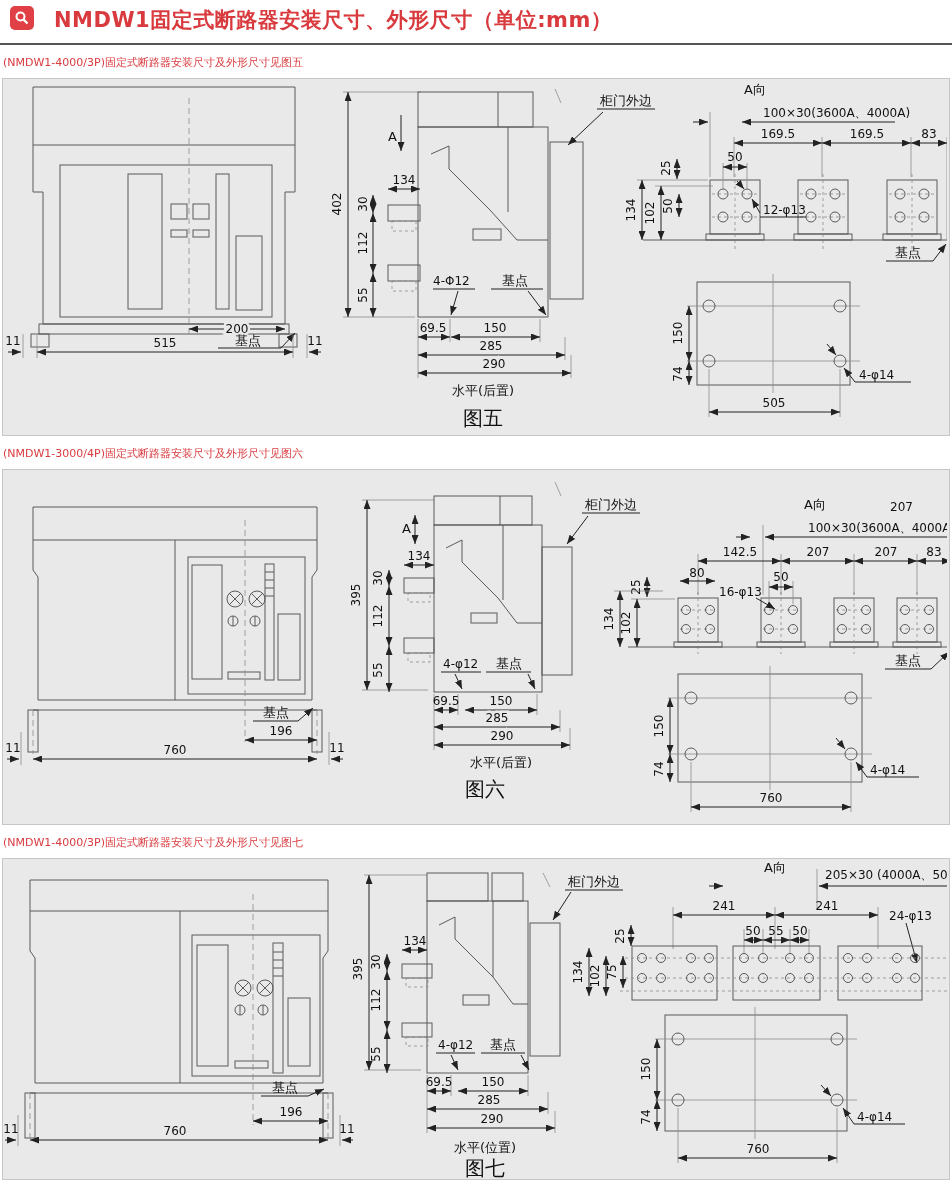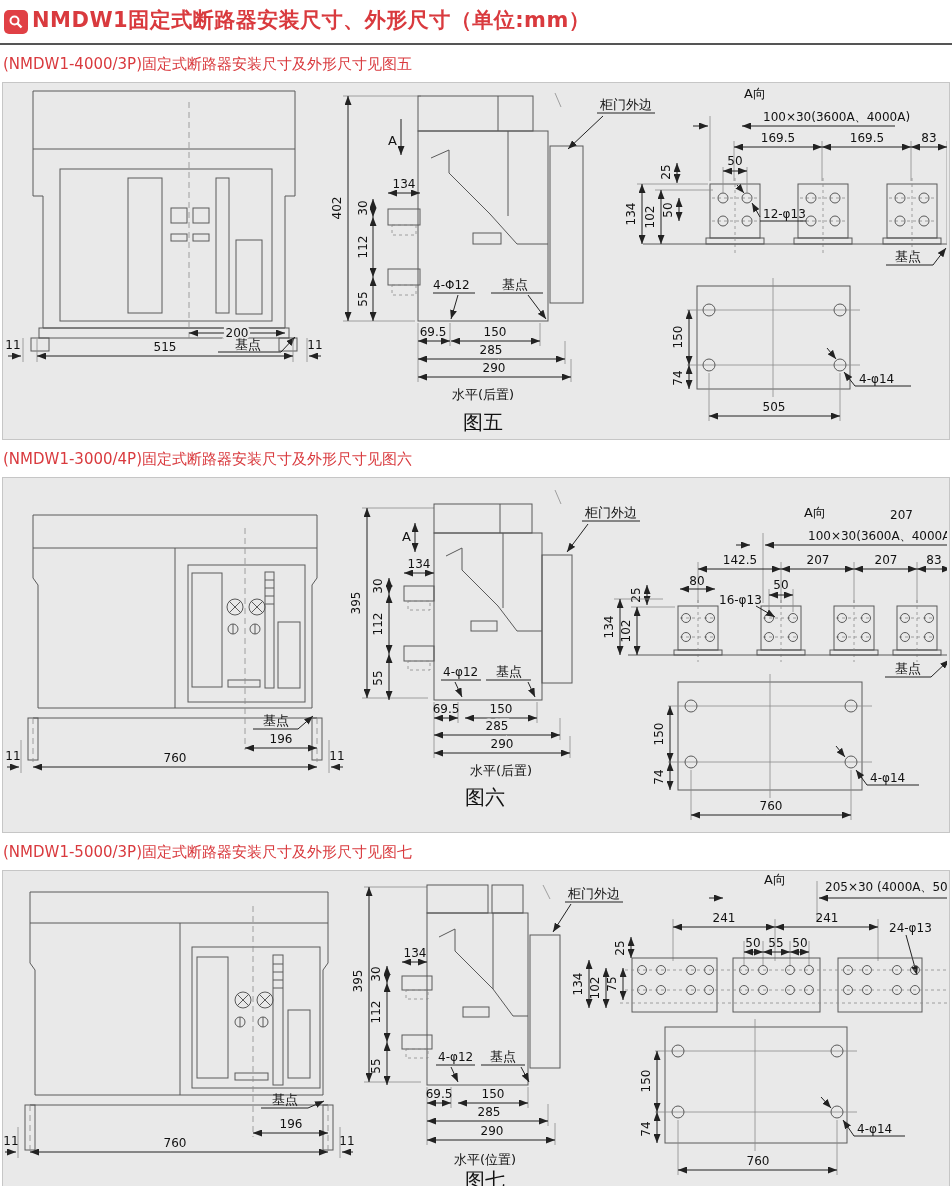--- a/index.html
+++ b/index.html
@@ -1,21 +1,21 @@
 <!DOCTYPE html>
 <html><head>
 <meta charset="utf-8">
 <style>
   html,body{margin:0;padding:0;background:#ffffff;}
   body{width:952px;font-family:"DejaVu Sans","Liberation Sans",sans-serif;}
-  .title-row{display:flex;align-items:flex-end;gap:4px;padding:6px 0 0 4px;}
+  .title-row{display:flex;align-items:flex-start;gap:20px;padding:6px 0 0 10px;}
   .title-icon{width:24px;height:24px;border-radius:5px;background:#e04045;display:inline-flex;align-items:center;justify-content:center;flex:0 0 auto;}
   h1.title{margin:0;font-size:21px;font-weight:bold;color:#d93a3e;letter-spacing:0.5px;}
   .rule{border:none;border-top:2px solid #555;margin:9px 0 0 0;}
-  .subtitle{color:#d93a3e;font-size:15px;margin:10px 0 8px 3px;}
+  .subtitle{color:#d93a3e;font-size:11px;margin:10px 0 8px 3px;}
   .figure-box{margin:0 2px;background:#e9e9e9;border:1px solid #c6c6c6;}
   .figure-box svg{display:block;}
   
   .o{fill:none;stroke:#5a5a5a;stroke-width:1;}
   .t{fill:none;stroke:#8b8b8b;stroke-width:0.8;}
   .dm{fill:none;stroke:#222;stroke-width:1;}
   .dsh{stroke-dasharray:6 4;}
   .dsh2{stroke-dasharray:3 3;}
   svg text{font-family:"DejaVu Sans","Liberation Sans",sans-serif;fill:#111;}
   .d{font-size:12px;}
@@ -440,21 +440,21 @@
     <line class="dm" x1="688" y1="337" x2="848" y2="337" marker-start="url(#m6)" marker-end="url(#m6)"></line>
     <text class="d bg" x="768" y="332" text-anchor="middle">760</text>
     <text class="d" x="867" y="304">4-φ14</text>
     <line class="dm" x1="864" y1="307" x2="916" y2="307"></line>
     <line class="dm" x1="864" y1="307" x2="853" y2="292" marker-end="url(#m6)"></line>
     <line class="dm" x1="833" y1="268" x2="842" y2="279" marker-end="url(#m6)"></line>
   </g>
 </svg>
 </div>
 
-<div class="subtitle">(NMDW1-5000/3P)固定式断路器安装尺寸及外形尺寸见图七</div>
+<div class="subtitle">(NMDW1-4000/3P)固定式断路器安装尺寸及外形尺寸见图七</div>
 <div class="figure-box">
 <svg width="944" height="320" viewBox="0 0 944 320">
   <defs>
     <marker id="m7" markerUnits="userSpaceOnUse" markerWidth="9" markerHeight="7" refX="9" refY="3.5" orient="auto-start-reverse">
       <path d="M0,0 L9,3.5 L0,7 Z" fill="#222"></path>
     </marker>
   </defs>
 
   <g>
     <path class="o" d="M27,21 H325 V92 L320,99 V224 H32 V99 L27,92 Z"></path>

